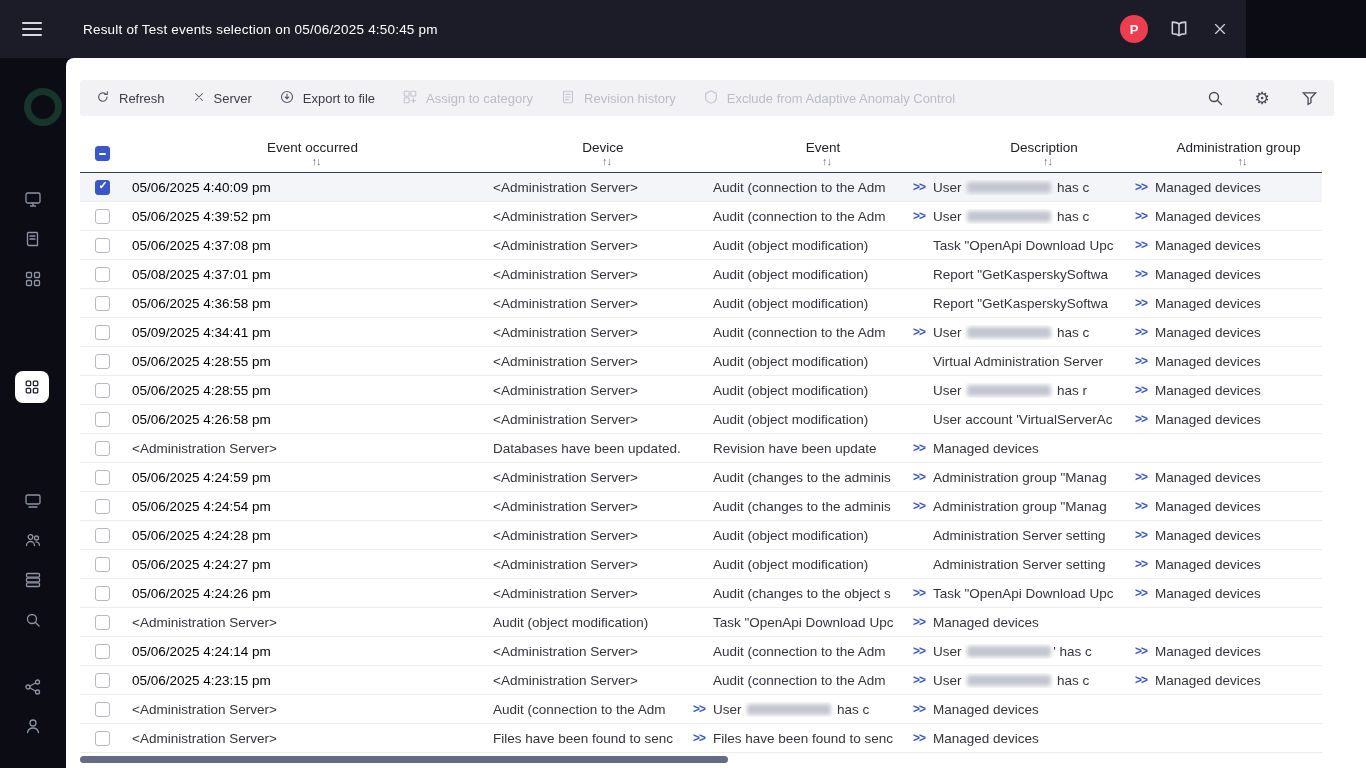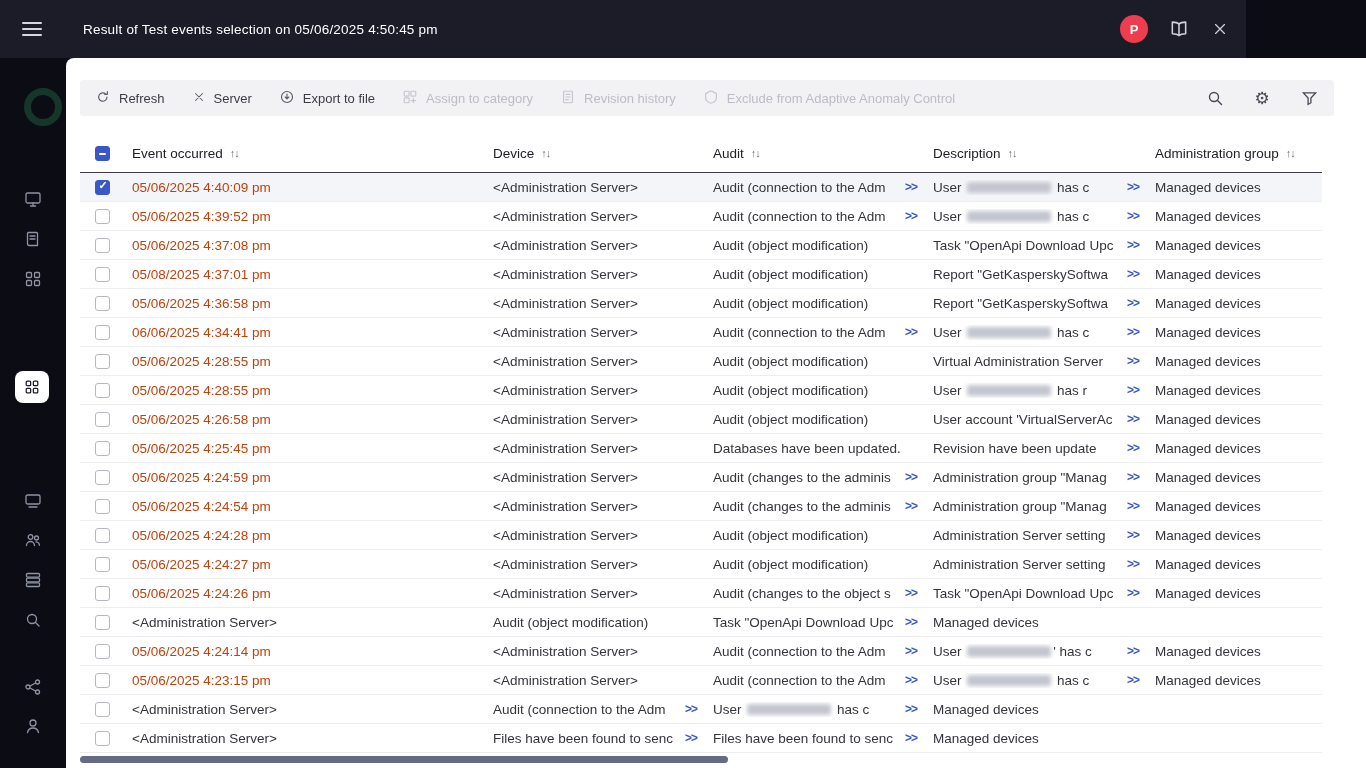--- a/index.html
+++ b/index.html
@@ -46,34 +46,34 @@
   .tbtn.disabled svg { stroke:#c6c6d0; }
   .tool-icons { margin-left:auto; display:flex; align-items:center; gap:27px; }
   .tool-ic { width:20px; height:20px; cursor:pointer; display:flex; align-items:center; justify-content:center; }
   .tool-ic svg { stroke:#4a4a56; fill:none; stroke-width:1.4; stroke-linecap:round; }
   .gear-glyph { font-size:17px; color:#4a4a56; line-height:1; }
 
   
   .tablewrap { position:absolute; left:14px; top:76px; width:1242px; }
   .thead, .trow { display:grid; grid-template-columns:52px 361px 220px 220px 222px 1fr; align-items:center; }
   .thead { height:39px; border-bottom:1px solid #3c3c46; font-size:13.5px; color:#202028; }
-  .hcell { display:flex; align-items:center; cursor:pointer; }
+  .hcell { display:flex; align-items:center; cursor:pointer;flex-direction:column; }
   .hsort { color:#6e6e79; font-size:11px; margin-left:7px; letter-spacing:-1px; }
   .trow { height:29px; border-bottom:1px solid #ececf1; font-size:13.5px; color:#34343c; }
   .trow.selected { background:#f4f5f9; }
   .cb { padding-left:15px; display:flex; align-items:center; }
   .checkbox { display:inline-block; width:15px; height:15px; border:1px solid #b6b8c3; border-radius:3px;
               background:#fff; position:relative; cursor:pointer; }
   .checkbox.checked, .checkbox.indet { background:#3a57c8; border-color:#3a57c8; }
   .checkbox.checked::after { content:"✓"; position:absolute; left:2.5px; top:-1.5px; color:#fff;
                              font-size:11px; font-weight:bold; }
   .checkbox.indet::after { content:""; position:absolute; left:3px; right:3px; top:6px; height:2px;
                            background:#fff; border-radius:1px; }
-  .time-link { color:#c2410c; text-decoration:none; cursor:pointer; }
-  .flexcell { display:flex; align-items:center; min-width:0; padding-right:16px; }
+  .time-link { color:#000000; text-decoration:none; cursor:pointer; }
+  .flexcell { display:flex; align-items:center; min-width:0; padding-right:8px; }
   .txt { flex:1; min-width:0; overflow:hidden; white-space:nowrap; }
   .more { color:#3a57c8; font-size:12px; font-weight:bold; letter-spacing:-1px; margin-left:6px;
           cursor:pointer; text-decoration:none; flex:none; }
   .redacted { display:inline-block; width:84px; height:11px; background:#c3c5cf; filter:blur(2px);
               border-radius:2px; vertical-align:middle; margin:0 2px; }
 
   
   .hscroll-thumb { position:absolute; left:14px; bottom:5px; width:648px; height:7px;
                    background:#636b85; border-radius:4px; cursor:grab; }
 </style>
@@ -252,21 +252,21 @@
       </div>
       <div class="hcell">
         <span>Event occurred</span>
         <span class="hsort">↑↓</span>
       </div>
       <div class="hcell">
         <span>Device</span>
         <span class="hsort">↑↓</span>
       </div>
       <div class="hcell">
-        <span>Audit</span>
+        <span>Event</span>
         <span class="hsort">↑↓</span>
       </div>
       <div class="hcell">
         <span>Description</span>
         <span class="hsort">↑↓</span>
       </div>
       <div class="hcell">
         <span>Administration group</span>
         <span class="hsort">↑↓</span>
       </div>
@@ -346,21 +346,21 @@
           <div class="flexcell">
             <span class="txt">Report "GetKasperskySoftwa</span>
             <a class="more">&gt;&gt;</a>
           </div>
           <div class="cell">Managed devices</div>
         </div>
         <div class="trow">
           <div class="cb">
             <span class="checkbox"></span>
           </div>
-          <div class="cell"><a class="time-link">06/06/2025 4:34:41 pm</a></div>
+          <div class="cell"><a class="time-link">05/09/2025 4:34:41 pm</a></div>
           <div class="cell">&lt;Administration Server&gt;</div>
           <div class="flexcell">
             <span class="txt">Audit (connection to the Adm</span>
             <a class="more">&gt;&gt;</a>
           </div>
           <div class="flexcell">
             <span class="txt">User <span class="redacted"></span> has c</span>
             <a class="more">&gt;&gt;</a>
           </div>
           <div class="cell">Managed devices</div>
@@ -407,21 +407,20 @@
           <div class="flexcell">
             <span class="txt">User account 'VirtualServerAc</span>
             <a class="more">&gt;&gt;</a>
           </div>
           <div class="cell">Managed devices</div>
         </div>
         <div class="trow">
           <div class="cb">
             <span class="checkbox"></span>
           </div>
-          <div class="cell"><a class="time-link">05/06/2025 4:25:45 pm</a></div>
           <div class="cell">&lt;Administration Server&gt;</div>
           <div class="flexcell">
             <span class="txt">Databases have been updated.</span>
           </div>
           <div class="flexcell">
             <span class="txt">Revision have been update</span>
             <a class="more">&gt;&gt;</a>
           </div>
           <div class="cell">Managed devices</div>
         </div>

